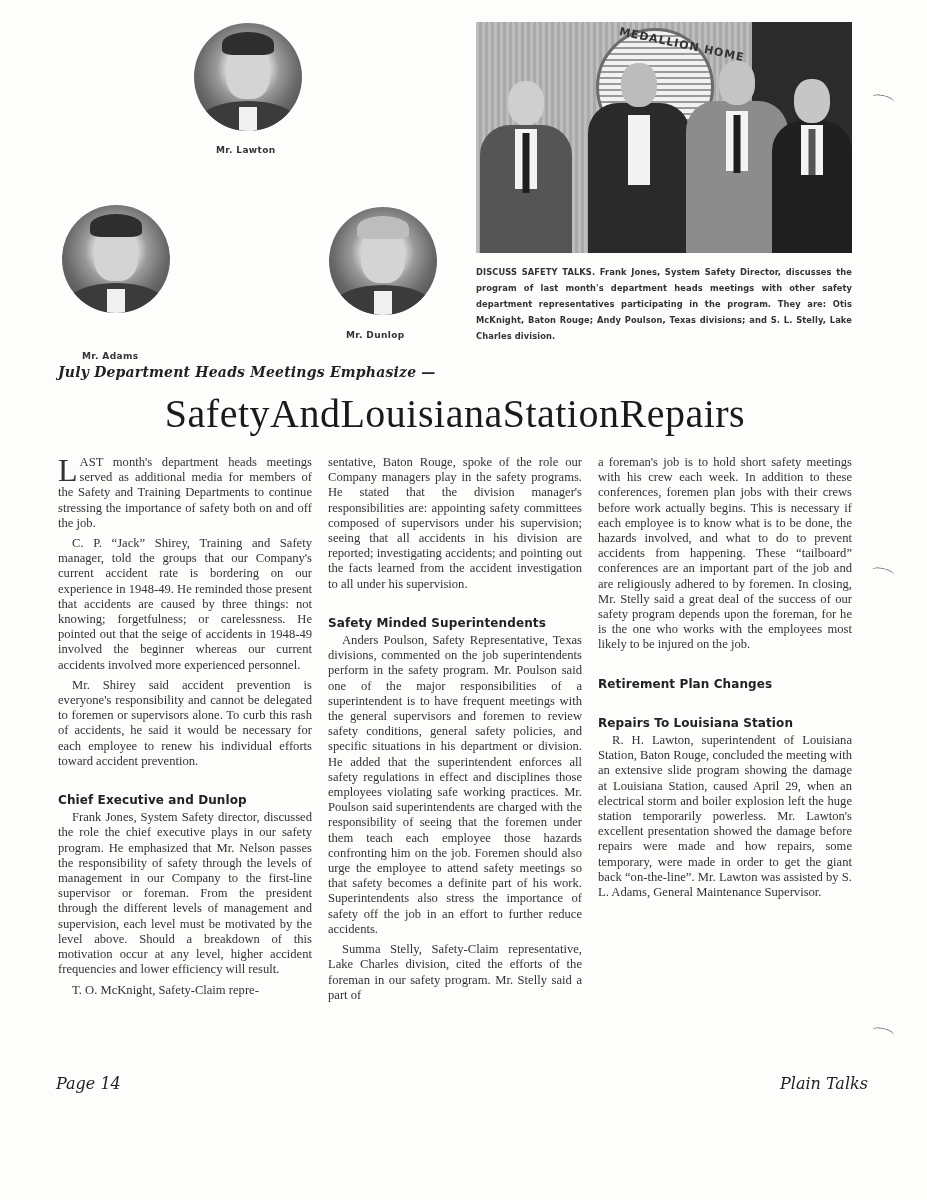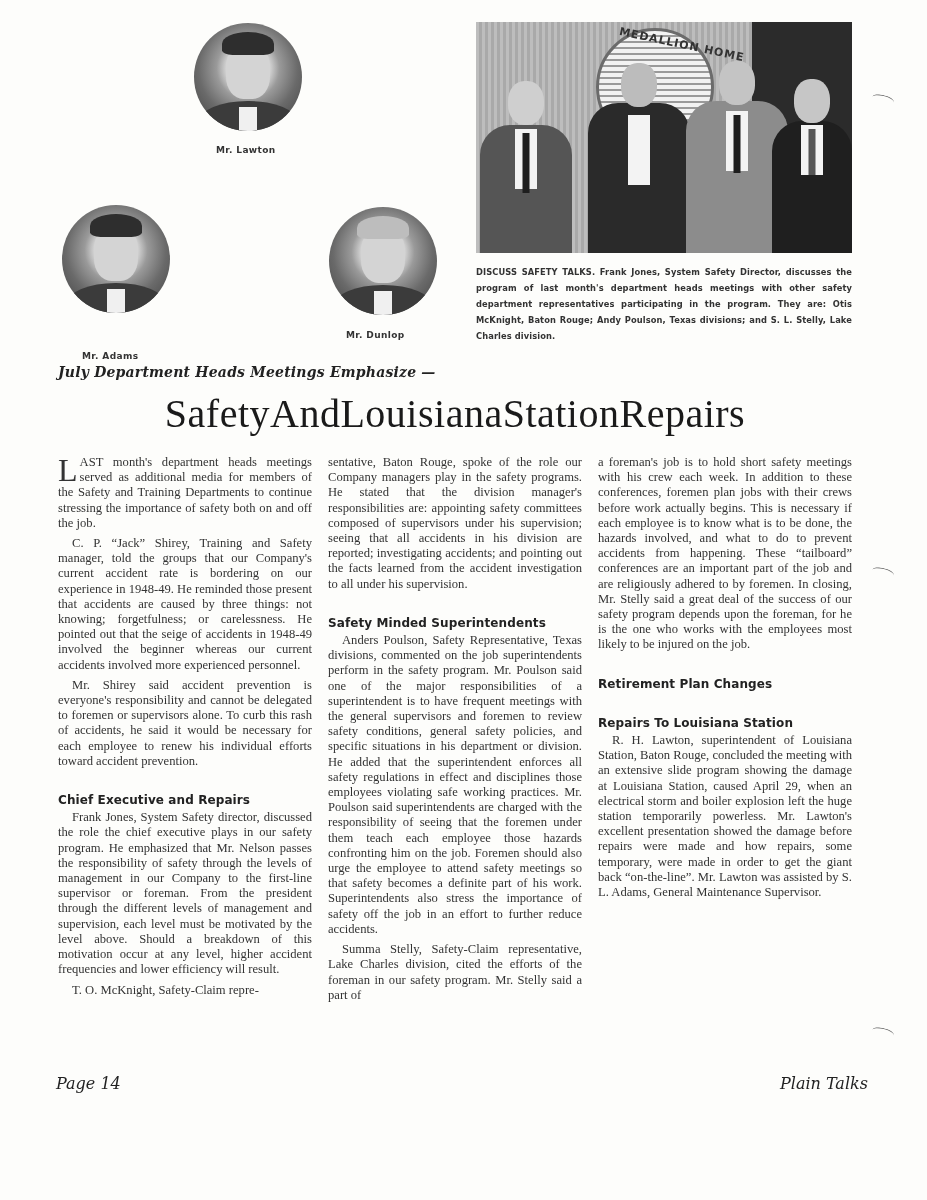--- a/index.html
+++ b/index.html
@@ -119,21 +119,21 @@
   <span>And</span>
   <span>Louisiana</span>
   <span>Station</span>
   <span>Repairs</span>
 </div>
 
 <div class="col" style="left:58px;">
   <p class="first"><span class="dropcap">L</span><span>AST month's department heads meetings served as additional media for members of the Safety and Training Departments to continue stressing the importance of safety both on and off the job.</span></p>
   <p>C. P. “Jack” Shirey, Training and Safety manager, told the groups that our Company's current accident rate is bordering on our experience in 1948-49. He reminded those present that accidents are caused by three things: not knowing; forgetfulness; or carelessness. He pointed out that the seige of accidents in 1948-49 involved the beginner whereas our current accidents involved more experienced personnel.</p>
   <p>Mr. Shirey said accident prevention is everyone's responsibility and cannot be delegated to foremen or supervisors alone. To curb this rash of accidents, he said it would be necessary for each employee to renew his individual efforts toward accident prevention.</p>
-  <div class="subhead">Chief Executive and Repairs</div>
+  <div class="subhead">Chief Executive and Dunlop</div>
   <p>Frank Jones, System Safety director, discussed the role the chief executive plays in our safety program. He emphasized that Mr. Nelson passes the responsibility of safety through the levels of management in our Company to the first-line supervisor or foreman. From the president through the different levels of management and supervision, each level must be motivated by the level above. Should a breakdown of this motivation occur at any level, higher accident frequencies and lower efficiency will result.</p>
   <p>T. O. McKnight, Safety-Claim repre-</p>
 </div>
 
 <div class="col" style="left:328px;">
   <p class="first">sentative, Baton Rouge, spoke of the role our Company managers play in the safety programs. He stated that the division manager's responsibilities are: appointing safety committees composed of supervisors under his supervision; seeing that all accidents in his division are reported; investigating accidents; and pointing out the facts learned from the accident investigation to all under his supervision.</p>
   <div class="subhead">Safety Minded Superintendents</div>
   <p>Anders Poulson, Safety Representative, Texas divisions, commented on the job superintendents perform in the safety program. Mr. Poulson said one of the major responsibilities of a superintendent is to have frequent meetings with the general supervisors and foremen to review safety conditions, general safety policies, and specific situations in his department or division. He added that the superintendent enforces all safety regulations in effect and disciplines those employees violating safe working practices. Mr. Poulson said superintendents are charged with the responsibility of seeing that the foremen under them teach each employee those hazards confronting him on the job. Foremen should also urge the employee to attend safety meetings so that safety becomes a definite part of his work. Superintendents also stress the importance of safety off the job in an effort to further reduce accidents.</p>
   <p>Summa Stelly, Safety-Claim representative, Lake Charles division, cited the efforts of the foreman in our safety program. Mr. Stelly said a part of</p>
 </div>

